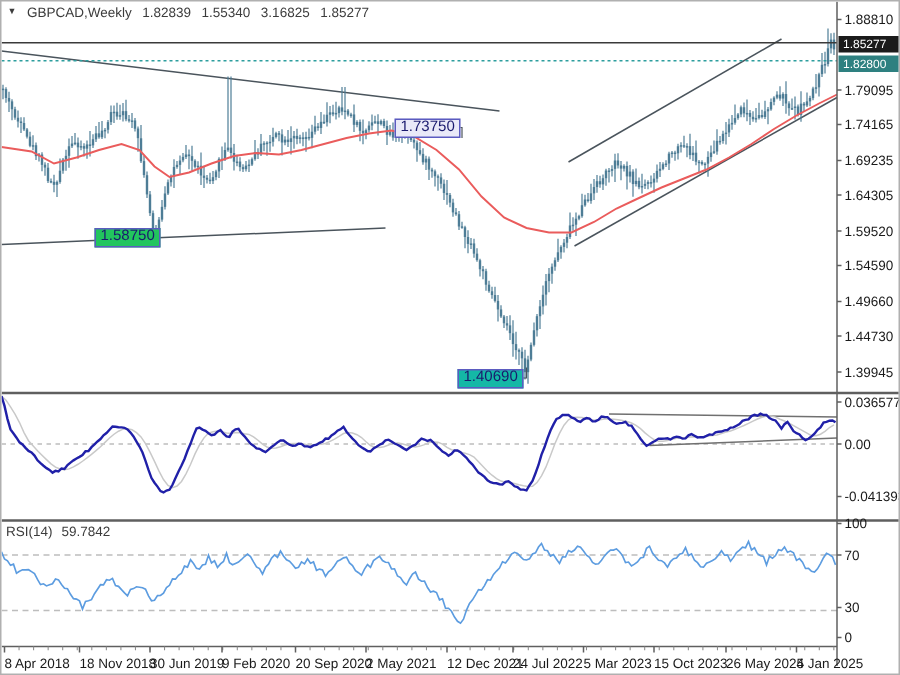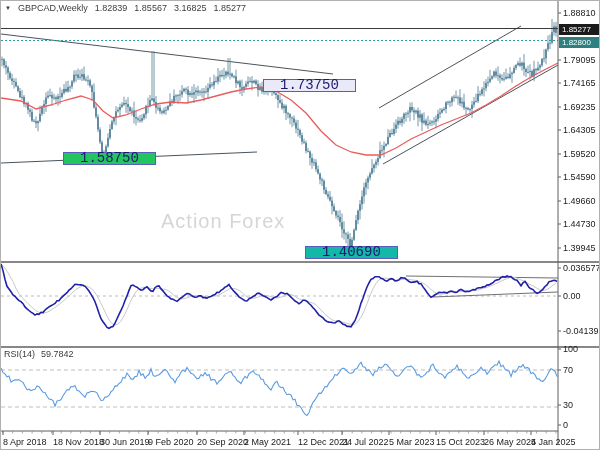--- a/index.html
+++ b/index.html
@@ -4,22 +4,22 @@
 <style>
   html,body{margin:0;padding:0;background:#e8e8e8;}
   .wrap{position:relative;width:600px;height:450px;background:#ffffff;border:1px solid #b0b0b0;
         box-sizing:border-box;overflow:hidden;font-family:"Liberation Sans",sans-serif;}
   svg#cv{position:absolute;left:0;top:0;}
   .title{position:absolute;left:4px;top:2px;font-size:9px;display:flex;gap:7px;align-items:center;z-index:4;text-align:center;}
   .tri{font-size:6px;}
   .indlabel{position:absolute;left:3px;font-size:9px;display:flex;gap:6px;z-index:4;}
   .badge{position:absolute;left:558px;width:40px;height:11px;font-size:8px;line-height:11px;
          padding-left:3px;z-index:5;}
-  .plabel{position:absolute;height:11px;line-height:10px;font-size:14px;padding:0 16px;
-          border:1px solid;z-index:3;font-family:Liberation Mono, monospace;}
+  .plabel{position:absolute;height:11px;line-height:10px;font-size:10px;padding:0 3px;
+          border:1px solid;z-index:3;}
   .watermark{position:absolute;left:160px;top:209px;font-size:20px;letter-spacing:1px;z-index:1;}
 </style>
 </head>
 <body>
 
 <div class="wrap">
   <svg id="cv" width="600" height="450">
       <g>
         <line x1="0" y1="33" x2="332" y2="73" stroke="#4a545c" stroke-width="1"></line>
         <line x1="0" y1="162" x2="256" y2="151" stroke="#4a545c" stroke-width="1"></line>
@@ -722,32 +722,31 @@
         <text x="483" y="444" font-size="9" fill="#1a1a1a" font-family="&quot;Liberation Sans&quot;,sans-serif">26 May 2024</text>
         <line x1="530" y1="430" x2="530" y2="434" stroke="#5f5f5f"></line>
         <text x="530" y="444" font-size="9" fill="#1a1a1a" font-family="&quot;Liberation Sans&quot;,sans-serif">5 Jan 2025</text>
       </g>
     </svg>
 
   <div class="title" style="color: rgb(60, 60, 60);">
     <span class="tri">▼</span>
     <span>GBPCAD,Weekly</span>
     <span>1.82839</span>
-    <span>1.85567</span>
+    <span>1.55340</span>
     <span>3.16825</span>
     <span>1.85277</span>
   </div>
 
 
   <div class="indlabel" id="rsi-label" style="top: 348px; color: rgb(60, 60, 60);">
     <span>RSI(14)</span>
     <span>59.7842</span>
   </div>
 
-  <div class="watermark" style="color: rgb(213, 213, 218);">Action Forex</div>
 
   <div class="badge" id="badge-0" style="top: 22.5px; background: rgb(27, 27, 27); color: rgb(255, 255, 255);">1.85277</div>
   <div class="badge" id="badge-1" style="top: 35.5px; background: rgb(46, 128, 128); color: rgb(255, 255, 255);">1.82800</div>
 
   <div class="plabel" id="plabel-0" style="left: 262px; top: 78px; background: rgb(233, 233, 248); border-color: rgb(91, 91, 192); color: rgb(26, 26, 110);">1.73750</div>
   <div class="plabel" id="plabel-1" style="left: 62px; top: 151px; background: #22c55e; border-color: rgb(91, 91, 192); color: rgb(26, 26, 110);">1.58750</div>
   <div class="plabel" id="plabel-2" style="left: 304px; top: 245px; background: #14b8a6; border-color: rgb(91, 91, 192); color: rgb(26, 26, 110);">1.40690</div>
 </div>
 
 </body></html>

